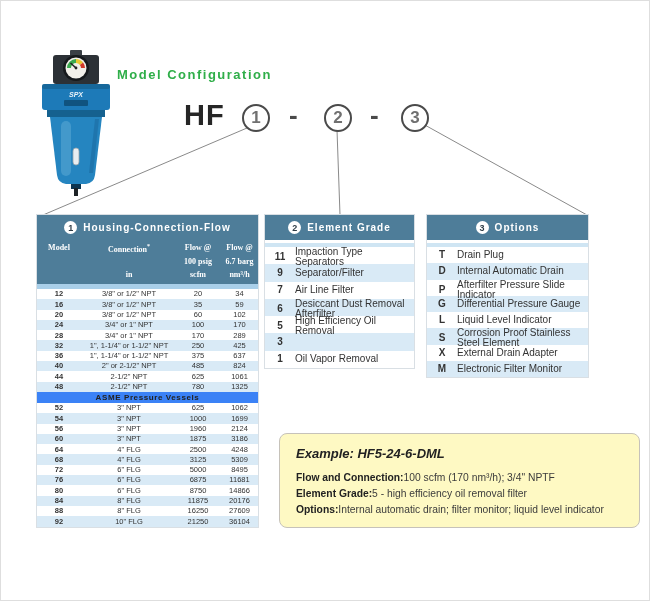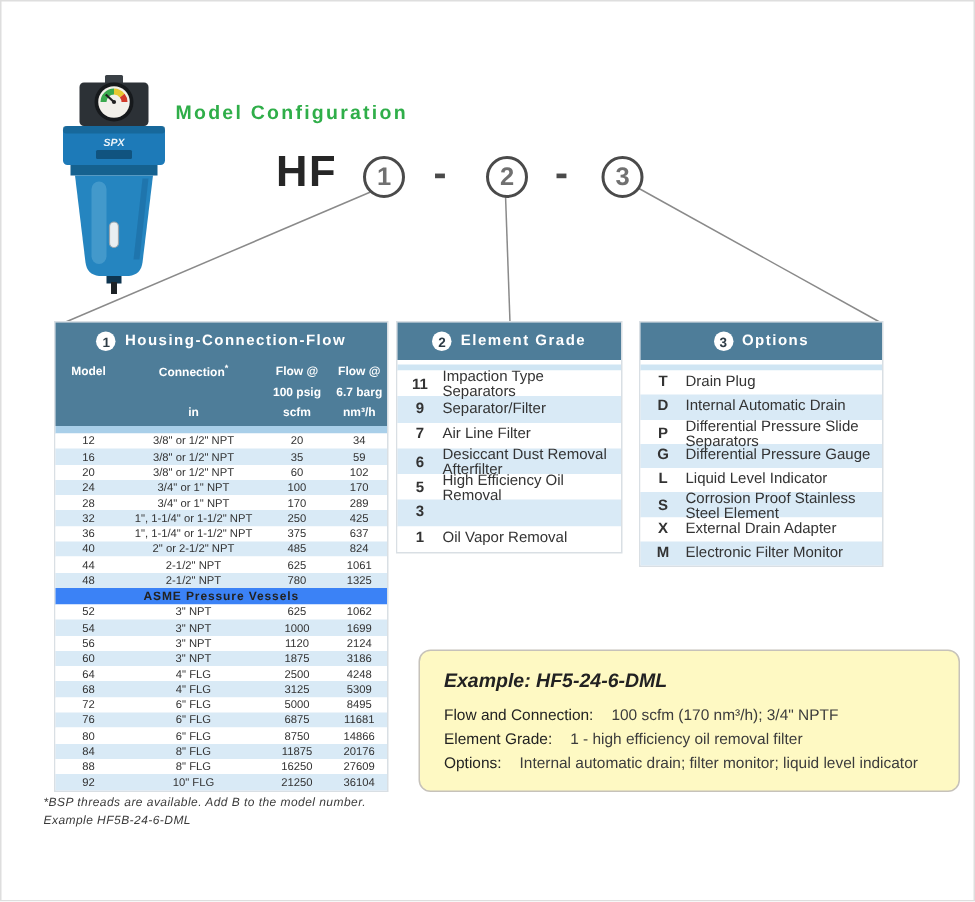--- a/index.html
+++ b/index.html
@@ -46,30 +46,30 @@
     display:flex; align-items:center; justify-content:center;
     font-size:9px; font-weight:bold; letter-spacing:0; flex:0 0 auto;
   }
   .band{height:5px; background:#a9cfe9;}
   .band-light{height:4px; background:#cfe5f3; margin-top:3px;}
   
   #housing-table{left:35px; top:213px; width:223px;}
   .t1-colheads{
     background:#4e7d99; color:#fff; height:44px; box-sizing:border-box;
     display:grid; grid-template-columns:44px 96px 42px 41px;
-    padding:3px 18px 4px 0; font-size:8px; font-weight:bold;
+    padding:3px 18px 4px 0; font-size:8px; font-weight:bold;font-family:Liberation Serif, serif;
   }
   .t1-colheads .col{display:flex; flex-direction:column; justify-content:space-between; align-items:center; text-align:center; line-height:1.2;}
   .t1-colheads sup{font-size:6px;}
   .t1-row{
     display:grid; grid-template-columns:44px 96px 42px 41px;
     height:10.3px; align-items:center; text-align:center;
     font-size:7.5px; color:#333; line-height:1;
   }
-  .t1-row .model{font-weight:normal;}
+  .t1-row .model{font-weight:bold;}
   #housing-rows .t1-row:nth-of-type(odd), #asme-rows .t1-row:nth-of-type(odd){background:#ffffff;}
   #housing-rows .t1-row:nth-of-type(even), #asme-rows .t1-row:nth-of-type(even){background:#d9eaf6;}
   .section-row{
     height:11px; background:#3b82f6; color:#222;
     display:flex; align-items:center; justify-content:center;
     font-size:8px; font-weight:bold; letter-spacing:0.6px;
   }
   
   #element-table{left:263px; top:213px; width:151px;}
   #options-table{left:425px; top:213px; width:163px;}
@@ -88,21 +88,21 @@
     font-size:8px; font-style:italic; color:#3b3b3b; line-height:1.5; letter-spacing:0.3px;
   }
   
   #example-box{
     position:absolute; left:278px; top:432px; width:361px; height:95px; z-index:1;
     background:#fef9c3; border:1px solid #c6c2ba; border-radius:8px;
     box-sizing:border-box; padding:12px 14px 8px 16px;
   }
   #example-title{font-size:13px; font-weight:bold; font-style:italic; color:#222; margin-bottom:9px;}
   .example-line{font-size:10.3px; color:#3c3c3c; line-height:1.55;}
-  .example-line .lbl{font-weight:normal; color:#222; margin-right:12px;}
+  .example-line .lbl{font-weight:bold; color:#222; margin-right:0;}
 </style>
 </head>
 <body>
 
 <div id="page">
 
   <svg id="lines" width="650" height="601">
     <line x1="246" y1="127" x2="42" y2="214" stroke="#8a8a8a" stroke-width="1"></line>
     <line x1="336" y1="129" x2="339" y2="214" stroke="#8a8a8a" stroke-width="1"></line>
     <line x1="422" y1="123" x2="586" y2="214" stroke="#8a8a8a" stroke-width="1"></line>
@@ -258,21 +258,21 @@
         <div class="t1-row">
           <span class="model">54</span>
           <span>3" NPT</span>
           <span>1000</span>
           <span>1699</span>
         </div>
 
         <div class="t1-row">
           <span class="model">56</span>
           <span>3" NPT</span>
-          <span>1120</span>
+          <span>1960</span>
           <span>2124</span>
         </div>
 
         <div class="t1-row">
           <span class="model">60</span>
           <span>3" NPT</span>
           <span>1875</span>
           <span>3186</span>
         </div>
 
@@ -391,21 +391,21 @@
           <span>Drain Plug</span>
         </div>
 
         <div class="kv-row">
           <span class="code">D</span>
           <span>Internal Automatic Drain</span>
         </div>
 
         <div class="kv-row">
           <span class="code">P</span>
-          <span>Differential Pressure Slide Separators</span>
+          <span>Afterfilter Pressure Slide Indicator</span>
         </div>
 
         <div class="kv-row">
           <span class="code">G</span>
           <span>Differential Pressure Gauge</span>
         </div>
 
         <div class="kv-row">
           <span class="code">L</span>
           <span>Liquid Level Indicator</span>
@@ -421,35 +421,31 @@
           <span>External Drain Adapter</span>
         </div>
 
         <div class="kv-row">
           <span class="code">M</span>
           <span>Electronic Filter Monitor</span>
         </div>
       </div>
   </div>
 
-  <div id="footnote">
-    <div>*BSP threads are available. Add B to the model number.</div>
-    <div>Example HF5B-24-6-DML</div>
-  </div>
 
   <div id="example-box">
     <div id="example-title">Example: HF5-24-6-DML</div>
     <div>
 
         <div class="example-line">
           <span class="lbl">Flow and Connection:</span><span>100 scfm (170 nm³/h); 3/4" NPTF</span>
         </div>
 
         <div class="example-line">
-          <span class="lbl">Element Grade:</span><span>1 - high efficiency oil removal filter</span>
+          <span class="lbl">Element Grade:</span><span>5 - high efficiency oil removal filter</span>
         </div>
 
         <div class="example-line">
           <span class="lbl">Options:</span><span>Internal automatic drain; filter monitor; liquid level indicator</span>
         </div>
       </div>
   </div>
 
 </div>
 

